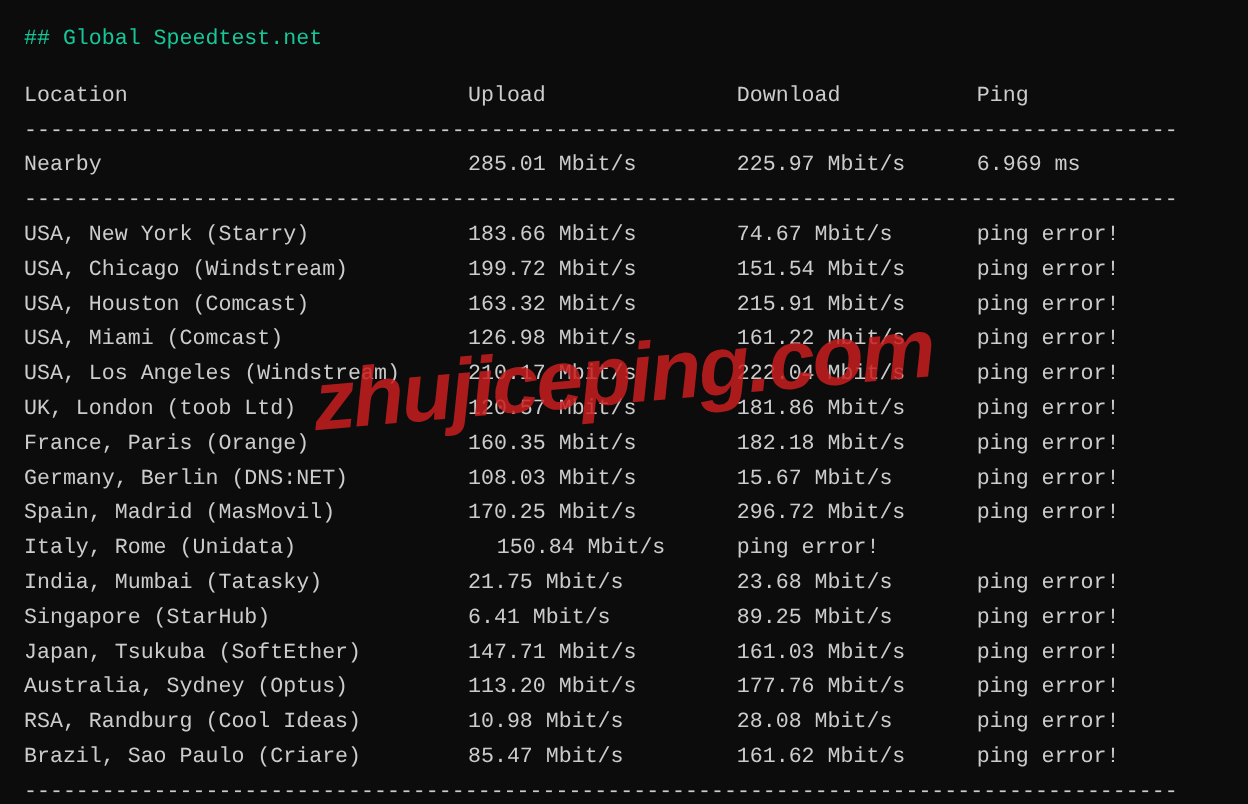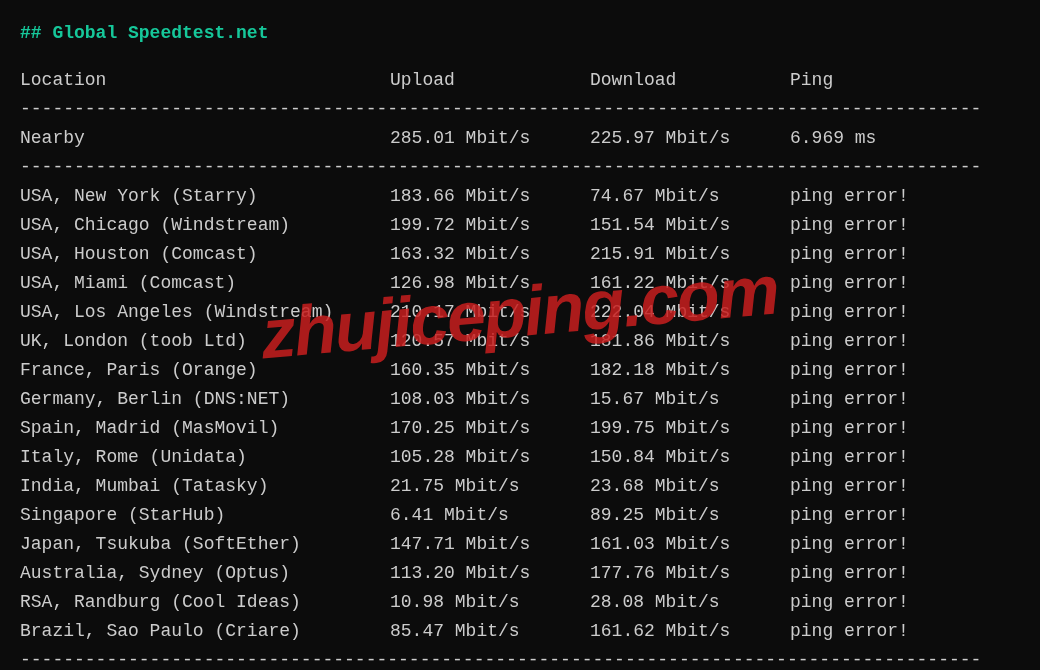--- a/index.html
+++ b/index.html
@@ -15,21 +15,20 @@
       line-height: 1.5;
       padding: 20px;
       width: 1040px;
       height: 670px;
       overflow: hidden;
       position: relative;
     }
     .title {
       color: #16c79a;
       margin-bottom: 20px;
-      font-weight: bold;
     }
     .header-row {
       display: flex;
       margin-bottom: 2px;
       align-items: center;
     }
     .data-row {
       display: flex;
       margin-bottom: 2px;
     }
@@ -37,20 +36,21 @@
       width: 370px;
       flex-shrink: 0;
     }
     .col-upload {
       width: 200px;
       flex-shrink: 0;
     }
     .col-download {
       width: 200px;
       flex-shrink: 0;
+      margin-left: 24px;
     }
     .col-ping {
       flex: 1;
     }
     .separator {
       color: #cccccc;
       white-space: nowrap;
       overflow: hidden;
       margin-bottom: 2px;
       letter-spacing: 0;
@@ -138,26 +138,25 @@
     </div>
     <div class="data-row">
       <div class="col-location">Germany, Berlin (DNS:NET)</div>
       <div class="col-upload">108.03 Mbit/s</div>
       <div class="col-download">15.67 Mbit/s</div>
       <div class="col-ping">ping error!</div>
     </div>
     <div class="data-row">
       <div class="col-location">Spain, Madrid (MasMovil)</div>
       <div class="col-upload">170.25 Mbit/s</div>
-      <div class="col-download">199.75 Mbit/s</div>
+      <div class="col-download">296.72 Mbit/s</div>
       <div class="col-ping">ping error!</div>
     </div>
     <div class="data-row">
       <div class="col-location">Italy, Rome (Unidata)</div>
-      <div class="col-upload">105.28 Mbit/s</div>
       <div class="col-download">150.84 Mbit/s</div>
       <div class="col-ping">ping error!</div>
     </div>
     <div class="data-row">
       <div class="col-location">India, Mumbai (Tatasky)</div>
       <div class="col-upload">21.75 Mbit/s</div>
       <div class="col-download">23.68 Mbit/s</div>
       <div class="col-ping">ping error!</div>
     </div>
     <div class="data-row">

